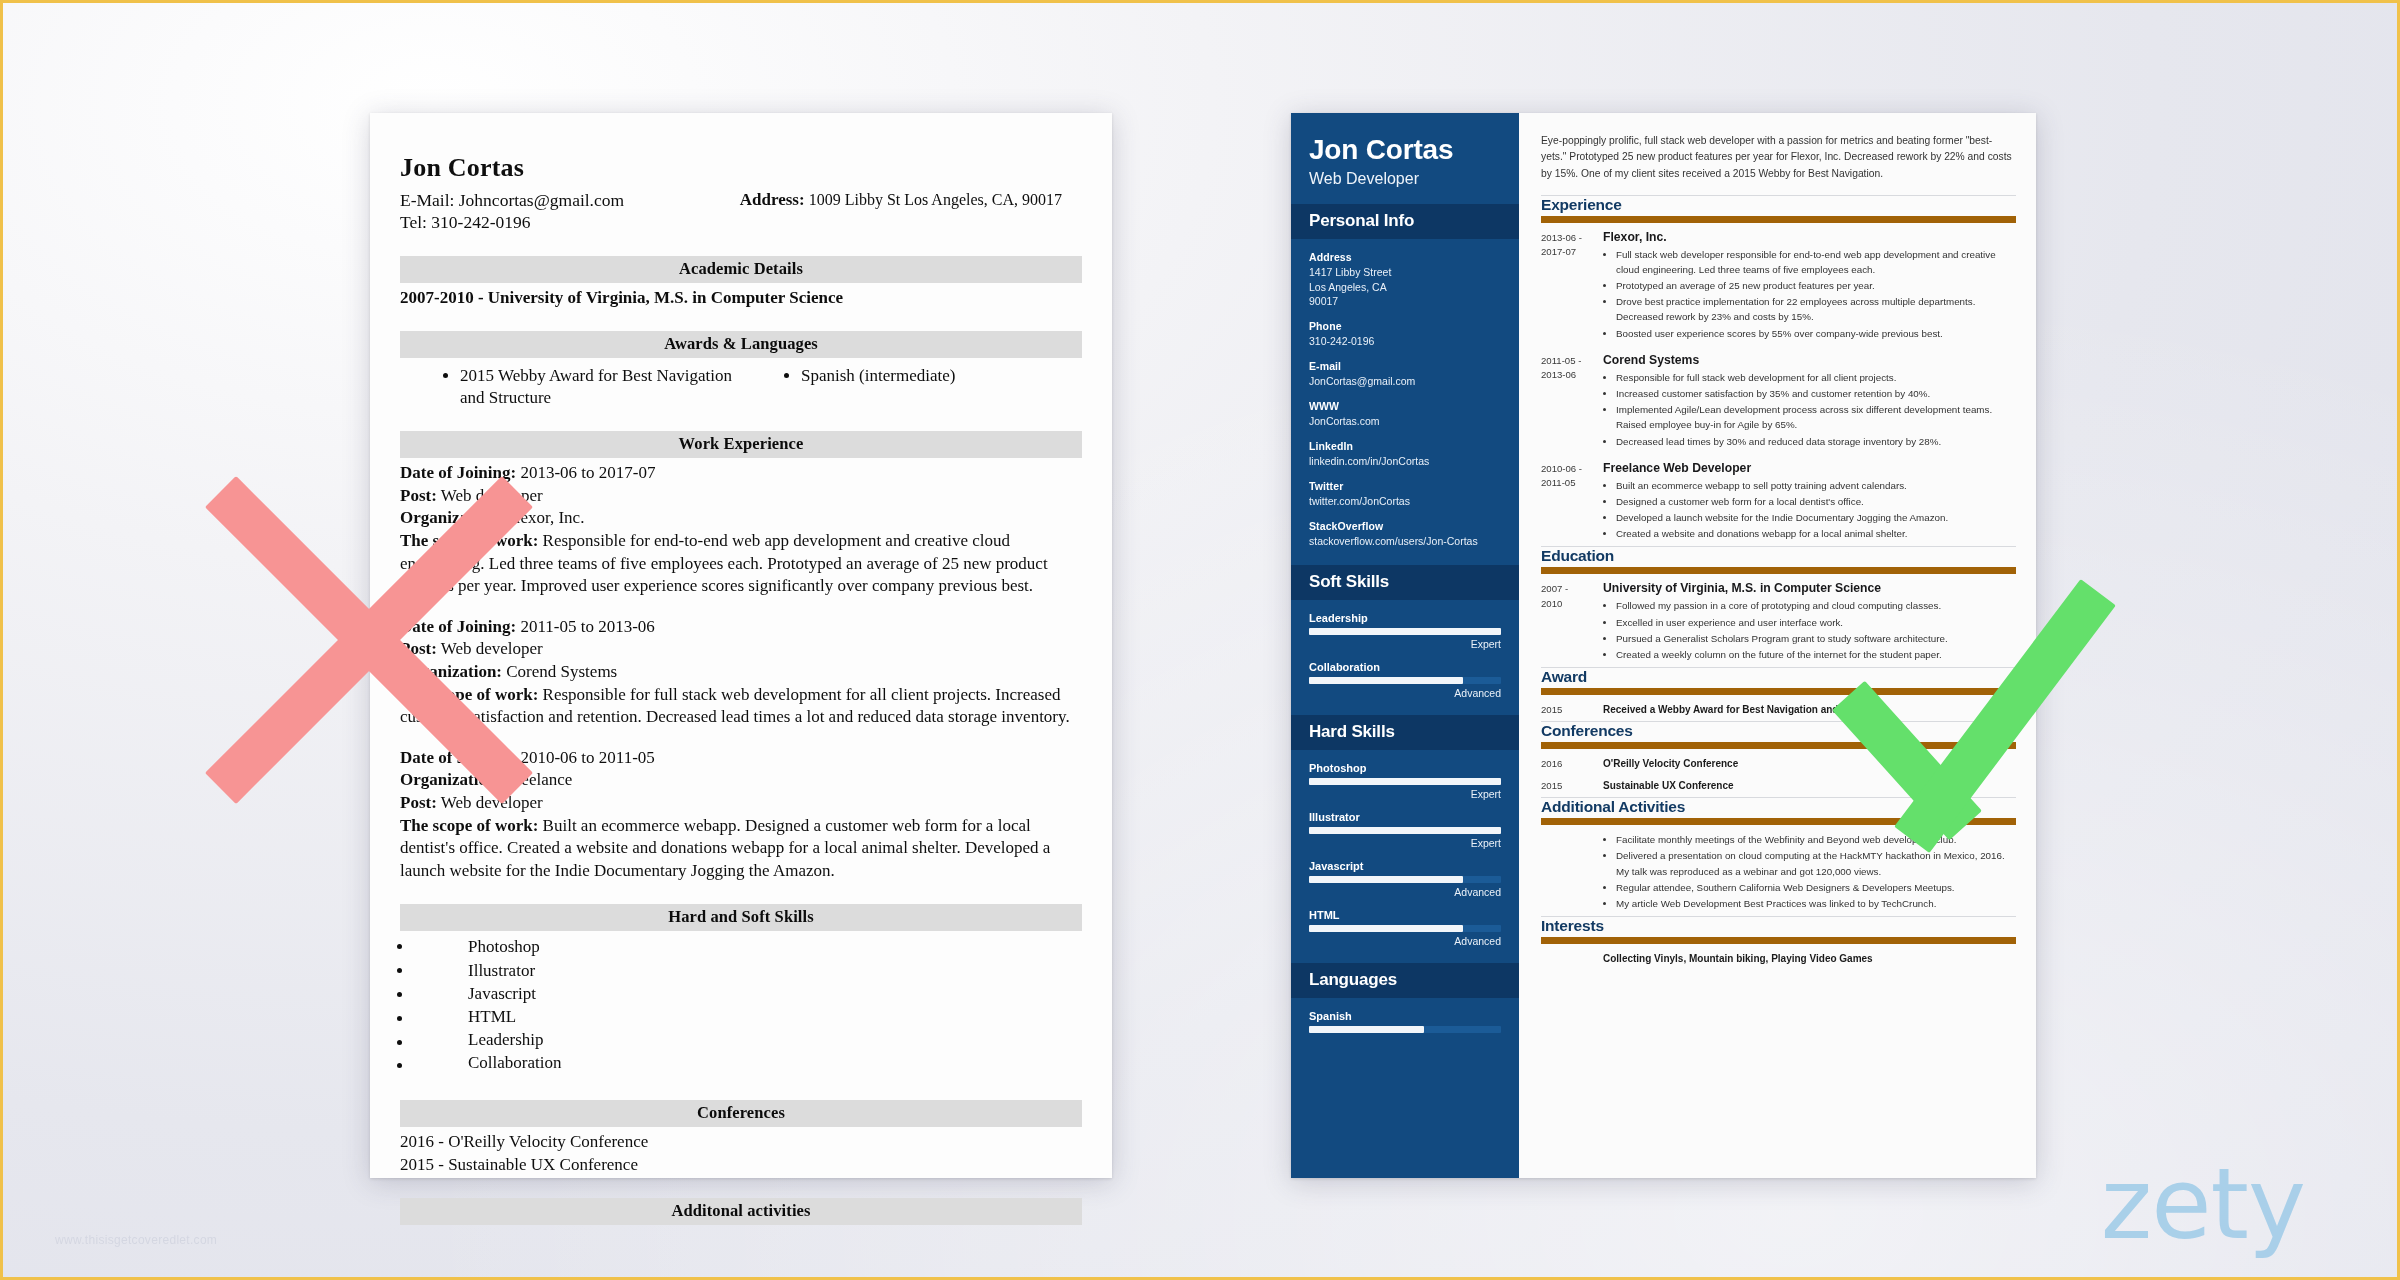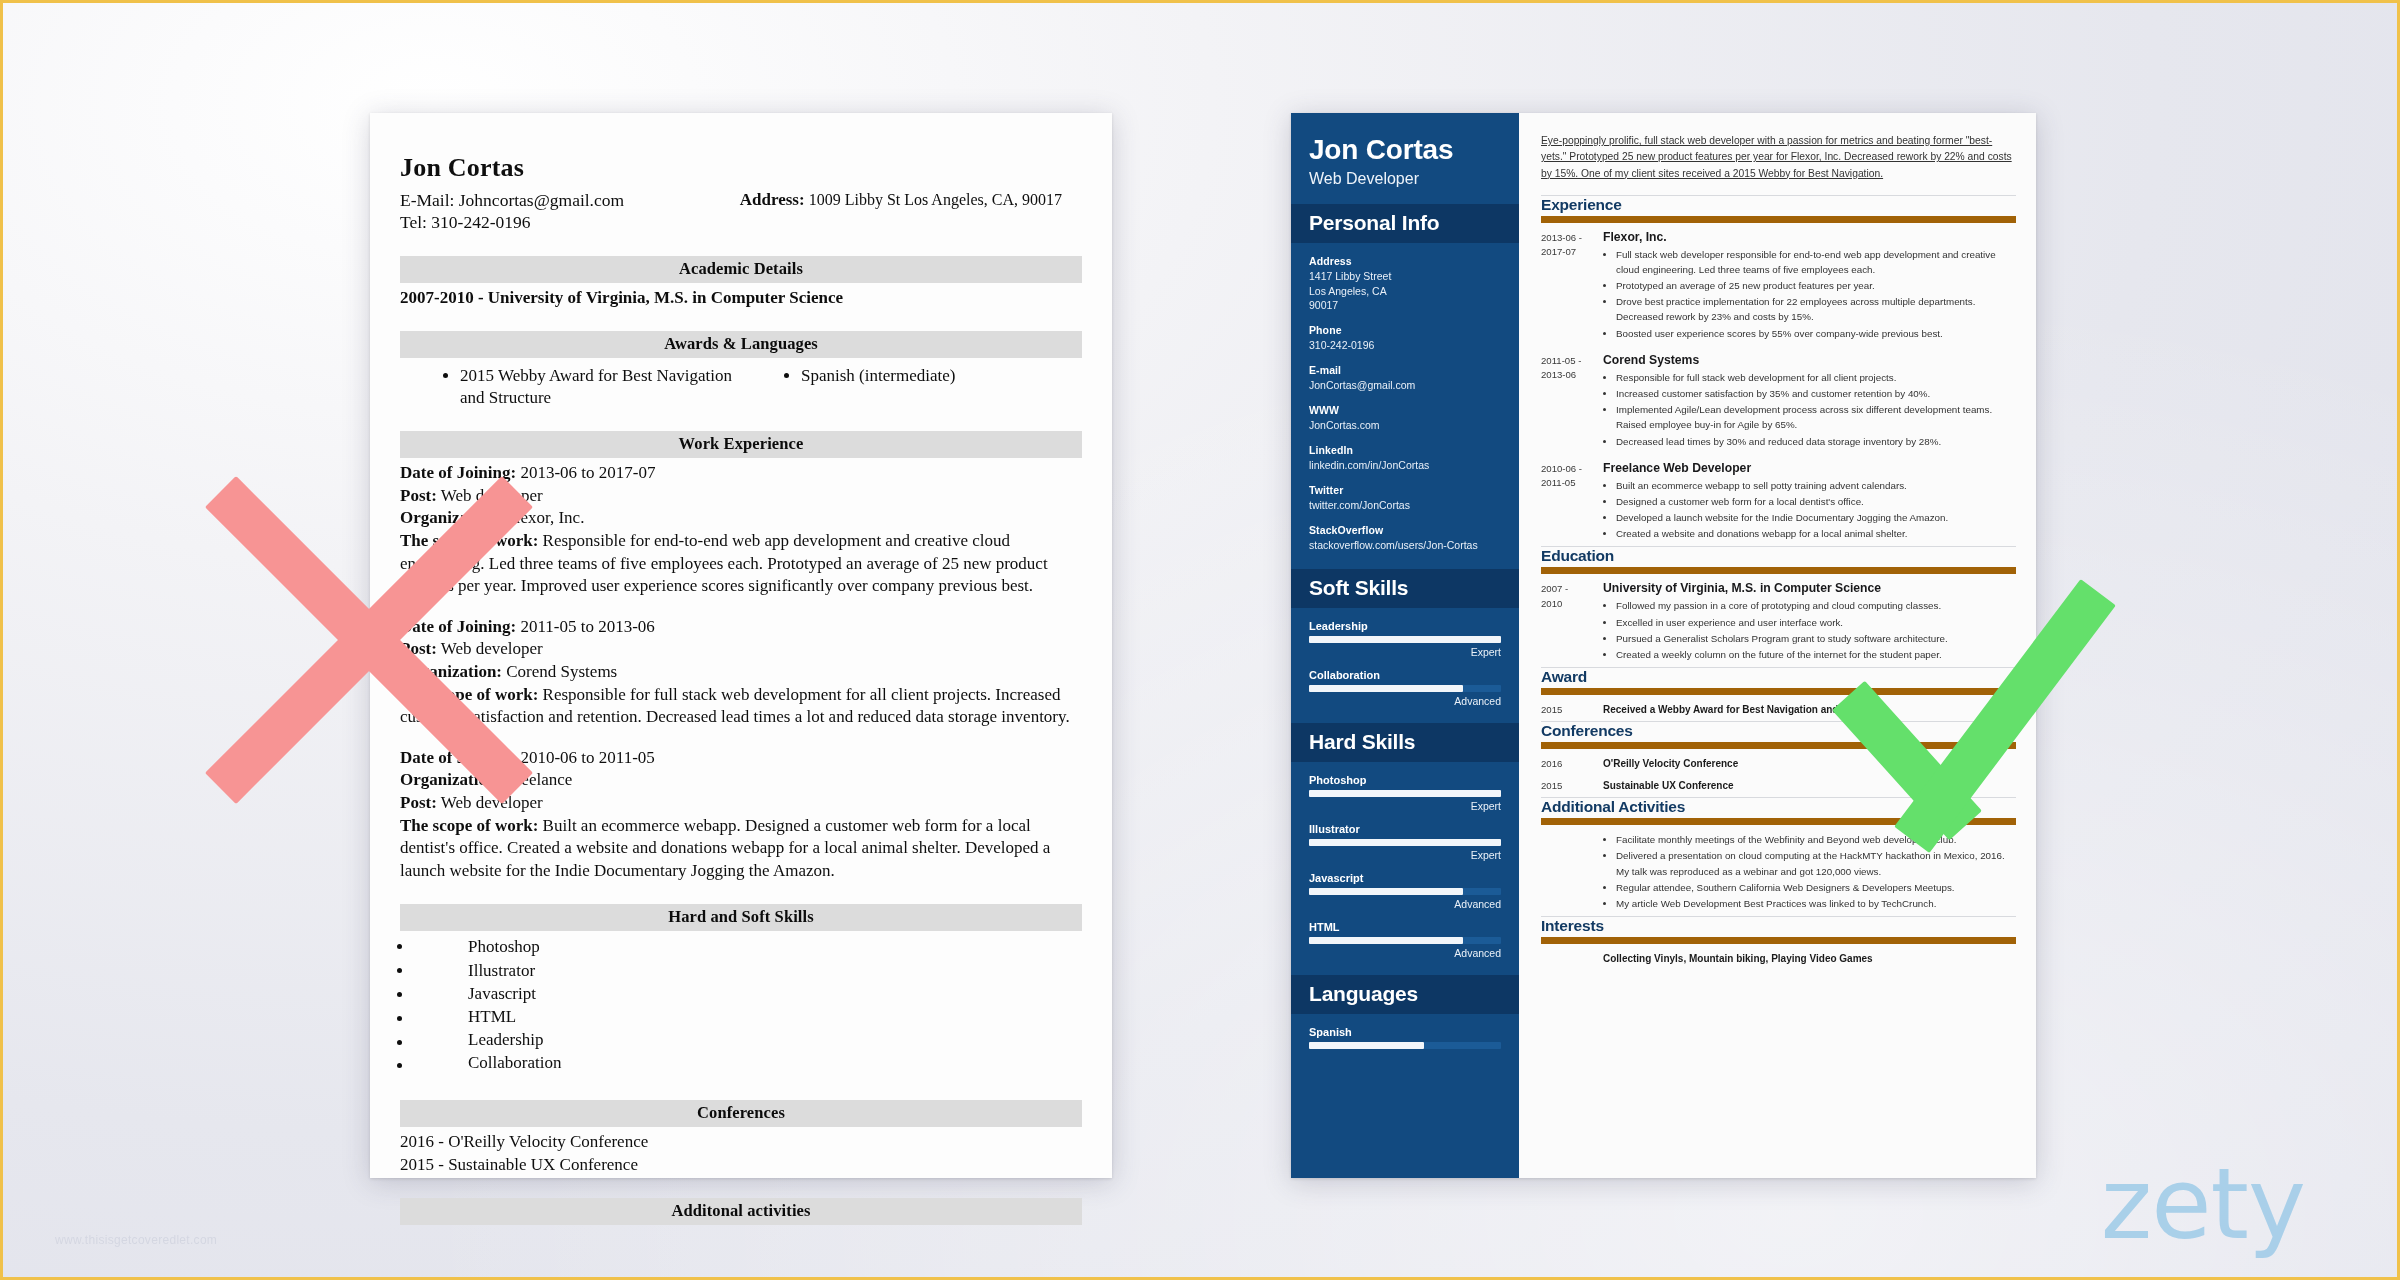--- a/index.html
+++ b/index.html
@@ -69,34 +69,34 @@
   }
   .r-side{
     width:228px;flex:0 0 228px;background:#124A80;color:#fff;
     padding:22px 18px 18px 18px;box-sizing:border-box;
     font-size:11px;
   }
   .r-name{font-size:28px;font-weight:bold;line-height:1.06;margin:0 0 5px 0;letter-spacing:-.2px;}
   .r-role{font-size:16px;font-weight:normal;margin:0 0 16px 0;color:#eef4fa;}
   .side-head{
     background:#0d3764;margin:0 -18px 12px -18px;padding:7px 18px 8px 18px;
-    font-size:21px;font-weight:bold;letter-spacing:-.2px;
+    font-size:17px;font-weight:bold;letter-spacing:-.2px;
   }
   .side-head.tight{margin-top:16px;}
   .pi-block{margin-bottom:11px;}
   .pi-label{font-size:10.5px;font-weight:bold;margin-bottom:2px;letter-spacing:.1px;}
   .pi-value{font-size:10.5px;line-height:1.42;color:#e9f0f8;}
   .skill{margin-bottom:11px;}
   .skill-name{font-size:11px;font-weight:bold;margin-bottom:4px;}
   .bar{height:7px;background:#1b5b97;width:100%;position:relative;border-radius:1px;}
   .bar > i{display:block;height:100%;background:#f2f6fa;border-radius:1px;}
   .skill-lvl{font-size:10.5px;text-align:right;margin-top:3px;color:#eaf1f8;}
 
   .r-main{flex:1;padding:20px 20px 14px 22px;box-sizing:border-box;color:#2a2a2a;}
-  .r-summary{font-size:10.3px;line-height:1.58;color:#333;margin:0 0 13px 0;text-align:left;text-decoration:underline;}
+  .r-summary{font-size:10.3px;line-height:1.58;color:#333;margin:0 0 13px 0;text-align:left;}
   .r-sec-title{
     font-size:15.5px;font-weight:bold;color:#123a63;letter-spacing:-.2px;
     border-top:1px solid #d8dade;margin-bottom:2px;
   }
   .r-row{display:flex;border-top:7px solid #a16207;padding:7px 0 4px 0;}
   .r-row.nb{border-top:none;}
   .r-date{width:62px;flex:0 0 62px;font-size:9.6px;line-height:1.5;color:#3a3a3a;padding-top:1px;}
   .r-body{flex:1;}
   .r-job-title{font-size:12.2px;font-weight:bold;color:#18181a;margin:0 0 3px 0;}
   .r-ul{margin:0;padding-left:13px;font-size:9.8px;line-height:1.55;color:#333;}

